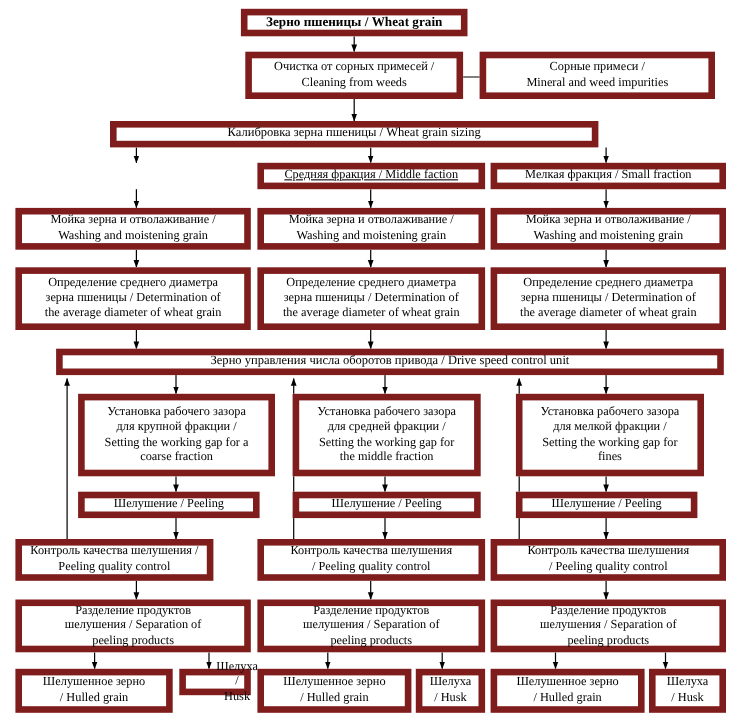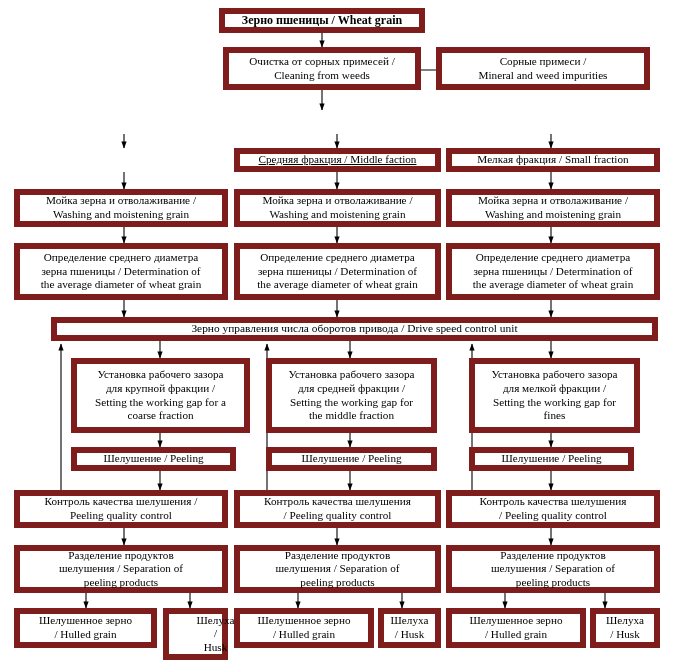--- a/index.html
+++ b/index.html
@@ -95,20 +95,21 @@
     </g>
   </svg>
 
   <div class="box bold" style="left:219px;top:8px;width:206px;height:25px;">Зерно пшеницы / Wheat grain</div>
 
   <div class="box" style="left:223px;top:47px;width:198px;height:43px;">Очистка от сорных примесей /
 Cleaning from weeds</div>
   <div class="box" style="left:436px;top:47px;width:214px;height:43px;">Сорные примеси /
 Mineral and weed impurities</div>
 
+  <div class="box wide" style="left:100px;top:110px;width:444px;height:24px;">Калибровка зерна пшеницы / Wheat grain sizing</div>
 
   <div class="box" style="left:234px;top:148px;width:207px;height:24px;text-decoration:underline;">Средняя фракция / Middle faction</div>
   <div class="box" style="left:446px;top:148px;width:214px;height:24px;">Мелкая фракция / Small fraction</div>
 
   <div class="box" style="left:14px;top:189px;width:214px;height:38px;">Мойка зерна и отволаживание /
 Washing and moistening grain</div>
   <div class="box" style="left:234px;top:189px;width:207px;height:38px;">Мойка зерна и отволаживание /
 Washing and moistening grain</div>
   <div class="box" style="left:446px;top:189px;width:214px;height:38px;">Мойка зерна и отволаживание /
 Washing and moistening grain</div>
@@ -135,40 +136,40 @@
 the middle fraction</div>
   <div class="box" style="left:469px;top:358px;width:171px;height:75px;">Установка рабочего зазора
 для мелкой фракции /
 Setting the working gap for
 fines</div>
 
   <div class="box" style="left:71px;top:447px;width:165px;height:24px;">Шелушение / Peeling</div>
   <div class="box" style="left:266px;top:447px;width:171px;height:24px;">Шелушение / Peeling</div>
   <div class="box" style="left:469px;top:447px;width:165px;height:24px;">Шелушение / Peeling</div>
 
-  <div class="box" style="left:14px;top:490px;width:214px;height:38px;">Контроль качества шелушения /
+  <div class="box" style="left:14px;top:490px;width:180px;height:38px;">Контроль качества шелушения /
 Peeling quality control</div>
   <div class="box" style="left:234px;top:490px;width:207px;height:38px;">Контроль качества шелушения
 / Peeling quality control</div>
   <div class="box" style="left:446px;top:490px;width:214px;height:38px;">Контроль качества шелушения
 / Peeling quality control</div>
 
   <div class="box" style="left:14px;top:545px;width:214px;height:48px;">Разделение продуктов
 шелушения / Separation of
 peeling products</div>
   <div class="box" style="left:234px;top:545px;width:207px;height:48px;">Разделение продуктов
 шелушения / Separation of
 peeling products</div>
   <div class="box" style="left:446px;top:545px;width:214px;height:48px;">Разделение продуктов
 шелушения / Separation of
 peeling products</div>
 
   <div class="box" style="left:14px;top:608px;width:143px;height:40px;">Шелушенное зерно
 / Hulled grain</div>
-  <div class="box" style="left:163px;top:608px;width:65px;height:52px;padding-left:44px;">Шелуха /
+  <div class="box" style="left:163px;top:608px;width:65px;height:24px;padding-left:44px;">Шелуха /
 Husk</div>
   <div class="box" style="left:234px;top:608px;width:140px;height:40px;">Шелушенное зерно
 / Hulled grain</div>
   <div class="box" style="left:378px;top:608px;width:63px;height:40px;">Шелуха
 / Husk</div>
   <div class="box" style="left:446px;top:608px;width:140px;height:40px;">Шелушенное зерно
 / Hulled grain</div>
   <div class="box" style="left:590px;top:608px;width:70px;height:40px;">Шелуха
 / Husk</div>
 

